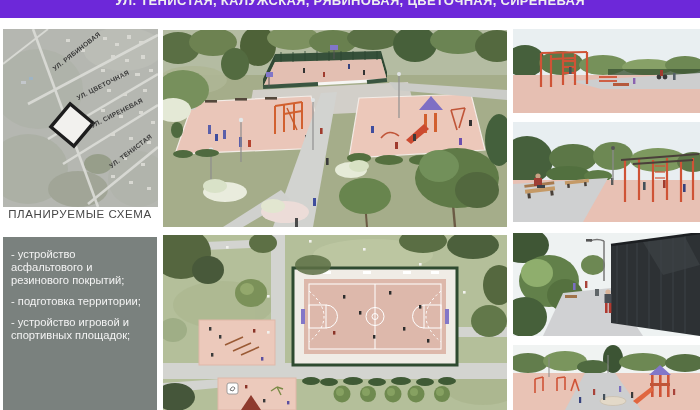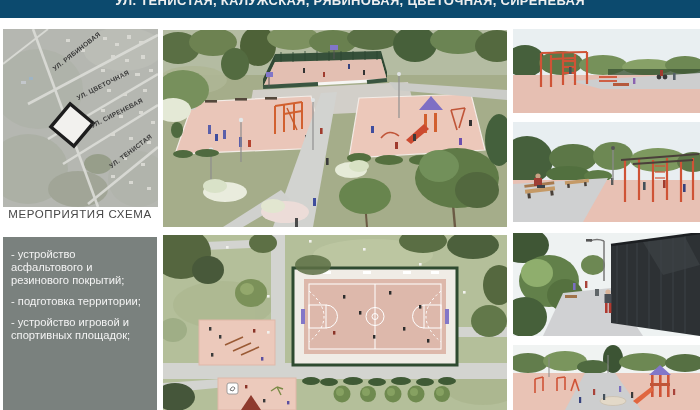--- a/index.html
+++ b/index.html
@@ -1,19 +1,19 @@
 <!DOCTYPE html>
 <html><head>
 <meta charset="utf-8">
 <style>
   html,body{margin:0;padding:0;background:#fff;}
   .page{position:relative;width:700px;height:410px;background:#ffffff;overflow:hidden;
         font-family:"Liberation Sans",sans-serif;}
   
-  .banner{position:absolute;left:0;top:0;width:700px;height:18px;background:#0c4a6e;overflow:hidden;}
+  .banner{position:absolute;left:0;top:0;width:700px;height:18px;background:#6d28d9;overflow:hidden;}
   .banner span{display:block;text-align:center;margin-top:-7px;font-size:13px;font-weight:700;
                color:#efefef;letter-spacing:.3px;white-space:nowrap;}
   
   .map-fig{position:absolute;left:3px;top:29px;width:155px;height:178px;}
   .map-caption{position:absolute;left:0;top:208px;width:160px;text-align:center;
                font-size:11.5px;color:#474747;letter-spacing:.6px;}
   .measures{position:absolute;left:3px;top:237px;width:154px;height:200px;background:#7a817e;
             color:#f3f3f3;padding:11px 8px 0 8px;box-sizing:border-box;}
   .measures h2{margin:0 0 15px 0;font-size:14.5px;font-weight:600;text-align:center;line-height:1.3;
                letter-spacing:.2px;color:#f6f6f6;}
@@ -96,21 +96,21 @@
       <g transform="translate(69,96) rotate(40)">
         <rect x="-15" y="-15" width="30" height="30" fill="#f2f1ee" stroke="#1d1d1d" stroke-width="3.4"></rect>
       </g>
 
       <text class="map-street" transform="translate(75,24) rotate(-38)" text-anchor="middle">УЛ. РЯБИНОВАЯ</text>
       <text class="map-street" transform="translate(101,58) rotate(-27)" text-anchor="middle">УЛ. ЦВЕТОЧНАЯ</text>
       <text class="map-street" transform="translate(115,86) rotate(-27)" text-anchor="middle">УЛ. СИРЕНЕВАЯ</text>
       <text class="map-street" transform="translate(129,124) rotate(-37)" text-anchor="middle">УЛ. ТЕНИСТАЯ</text>
     </svg>
   </figure>
-  <div class="map-caption">МЕРОПРИЯТИЯ СХЕМА</div>
+  <div class="map-caption">ПЛАНИРУЕМЫЕ СХЕМА</div>
 
   <div class="measures">
     <ul>
       <li>- устройство асфальтового и резинового покрытий;</li>
       <li>- подготовка территории;</li>
       <li>- устройство игровой и спортивных площадок;</li>
 
     </ul>
   </div>
 

